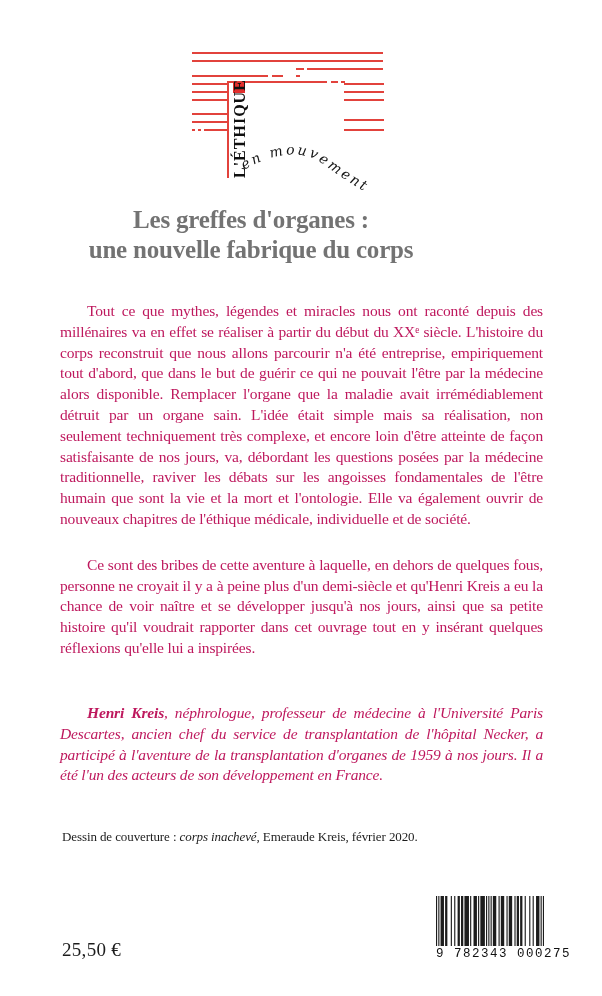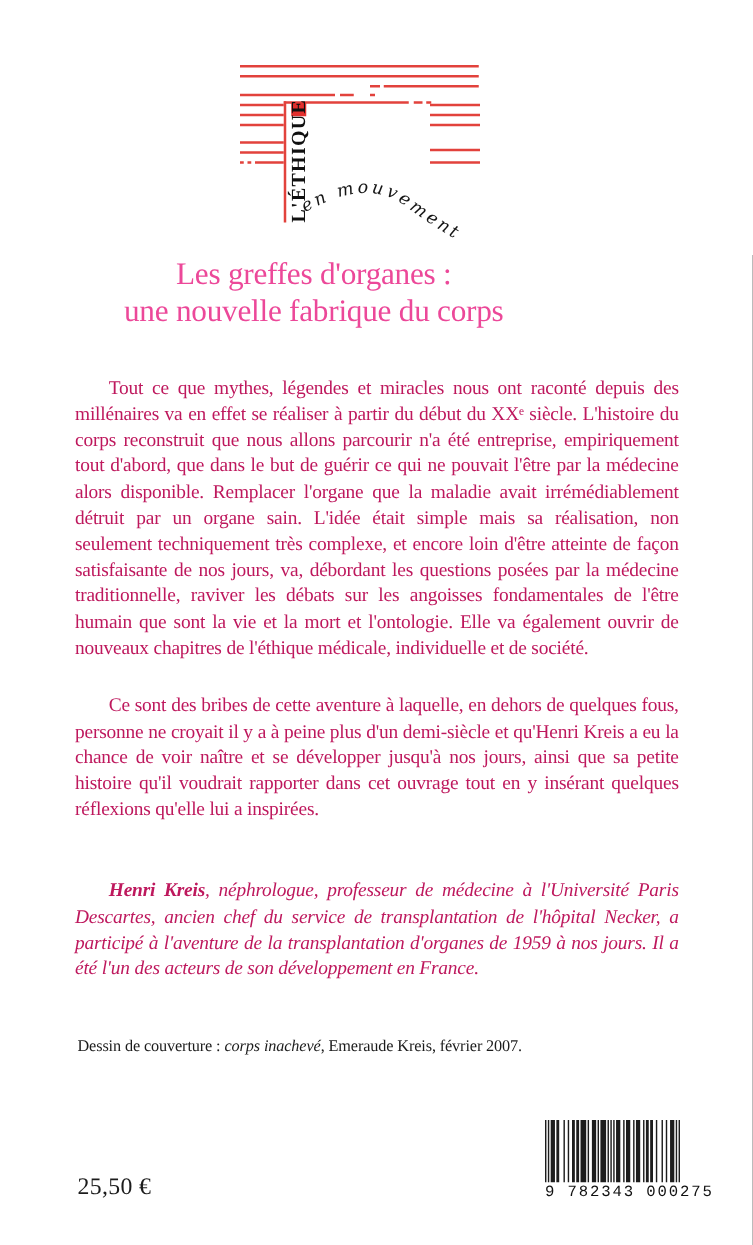--- a/index.html
+++ b/index.html
@@ -27,21 +27,21 @@
   }
   .script-svg{position:absolute;left:238px;top:146px;}
   .script-svg text{
     font-family:"DejaVu Serif","Liberation Serif",serif;
     font-style:italic;font-size:14px;letter-spacing:2.5px;fill:#151515;
   }
   
   .title{
     position:absolute;left:0;top:205px;width:502px;
     text-align:center;
-    color:#ec4899;font-weight:normal;
+    color:#737373;font-weight:bold;
     font-size:25px;line-height:29.5px;letter-spacing:-0.2px;
     margin:0;
   }
   
   .bodyblock{position:absolute;left:60px;top:301px;width:483px;}
   .para{
     margin:0;
     text-align:justify;
     text-indent:27px;
     font-size:15.5px;line-height:20.8px;letter-spacing:-0.15px;
@@ -130,21 +130,21 @@
 
   <div class="bodyblock">
     <p class="para">Tout ce que mythes, légendes et miracles nous ont raconté depuis des millénaires va en effet se réaliser à partir du début du XXᵉ siècle. L'histoire du corps reconstruit que nous allons parcourir n'a été entreprise, empiriquement tout d'abord, que dans le but de guérir ce qui ne pouvait l'être par la médecine alors disponible. Remplacer l'organe que la maladie avait irrémédiablement détruit par un organe sain. L'idée était simple mais sa réalisation, non seulement techniquement très complexe, et encore loin d'être atteinte de façon satisfaisante de nos jours, va, débordant les questions posées par la médecine traditionnelle, raviver les débats sur les angoisses fondamentales de l'être humain que sont la vie et la mort et l'ontologie. Elle va également ouvrir de nouveaux chapitres de l'éthique médicale, individuelle et de société.</p>
     <p class="para">Ce sont des bribes de cette aventure à laquelle, en dehors de quelques fous, personne ne croyait il y a à peine plus d'un demi-siècle et qu'Henri Kreis a eu la chance de voir naître et se développer jusqu'à nos jours, ainsi que sa petite histoire qu'il voudrait rapporter dans cet ouvrage tout en y insérant quelques réflexions qu'elle lui a inspirées.</p>
   </div>
 
   <div class="bio">
     <p class="para"><b>Henri Kreis</b><span>, néphrologue, professeur de médecine à l'Université Paris Descartes, ancien chef du service de transplantation de l'hôpital Necker, a participé à l'aventure de la transplantation d'organes de 1959 à nos jours. Il a été l'un des acteurs de son développement en France.</span></p>
   </div>
 
-  <p class="credit"><span>Dessin de couverture : </span><i>corps inachevé</i><span>, Emeraude Kreis, février 2007.</span></p>
+  <p class="credit"><span>Dessin de couverture : </span><i>corps inachevé</i><span>, Emeraude Kreis, février 2020.</span></p>
 
   <div class="price">25,50 €</div>
 
   <div class="barcode">
     <svg id="barcode-svg" width="108" height="50" viewBox="0 0 95 50" preserveAspectRatio="none">
         <rect x="0" y="0" width="1" height="50" fill="#1d1d1d"></rect>
         <rect x="2" y="0" width="1" height="50" fill="#1d1d1d"></rect>
         <rect x="4" y="0" width="3" height="50" fill="#1d1d1d"></rect>
         <rect x="8" y="0" width="2" height="50" fill="#1d1d1d"></rect>
         <rect x="13" y="0" width="1" height="50" fill="#1d1d1d"></rect>

